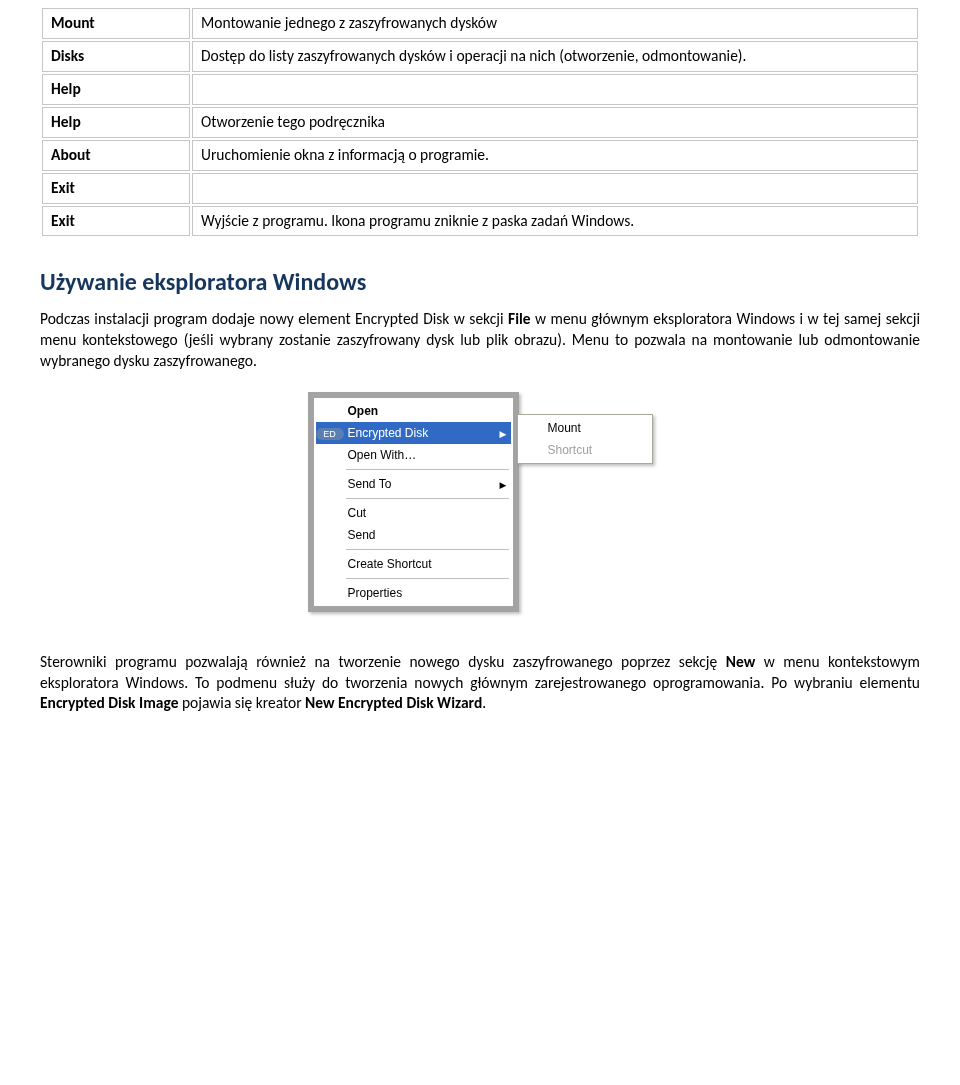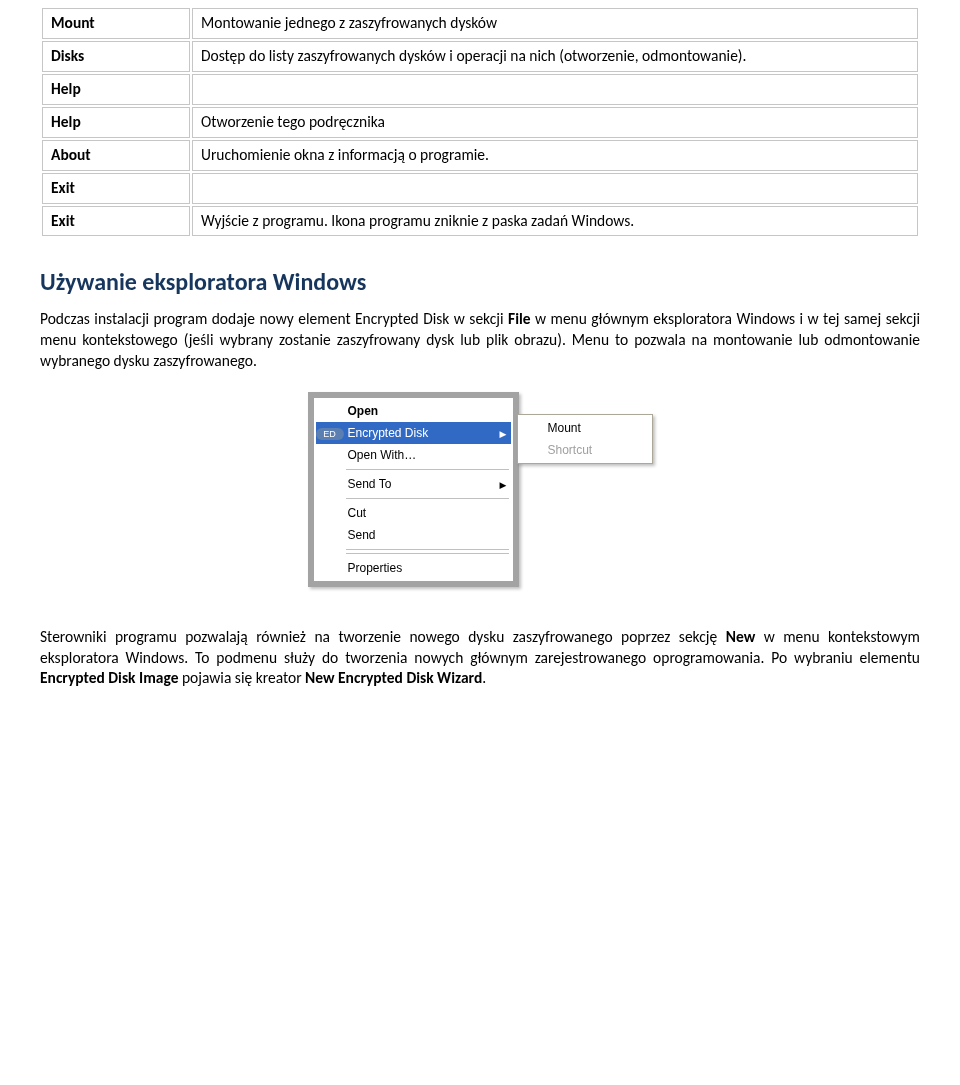--- a/index.html
+++ b/index.html
@@ -188,20 +188,25 @@
         <span class="iconcol"></span>
         <span class="labelcol">Cut</span>
         <span class="arrowcol"></span>
       </div>
       <div class="item">
         <span class="iconcol"></span>
         <span class="labelcol">Send</span>
         <span class="arrowcol"></span>
       </div>
       <div class="sep"></div>
+      <div class="item">
+        <span class="iconcol"></span>
+        <span class="labelcol">Create Shortcut</span>
+        <span class="arrowcol"></span>
+      </div>
       <div class="sep"></div>
       <div class="item">
         <span class="iconcol"></span>
         <span class="labelcol">Properties</span>
         <span class="arrowcol"></span>
       </div>
     </div>
     <div class="submenu">
       <div class="item">
         <span>Mount</span>

